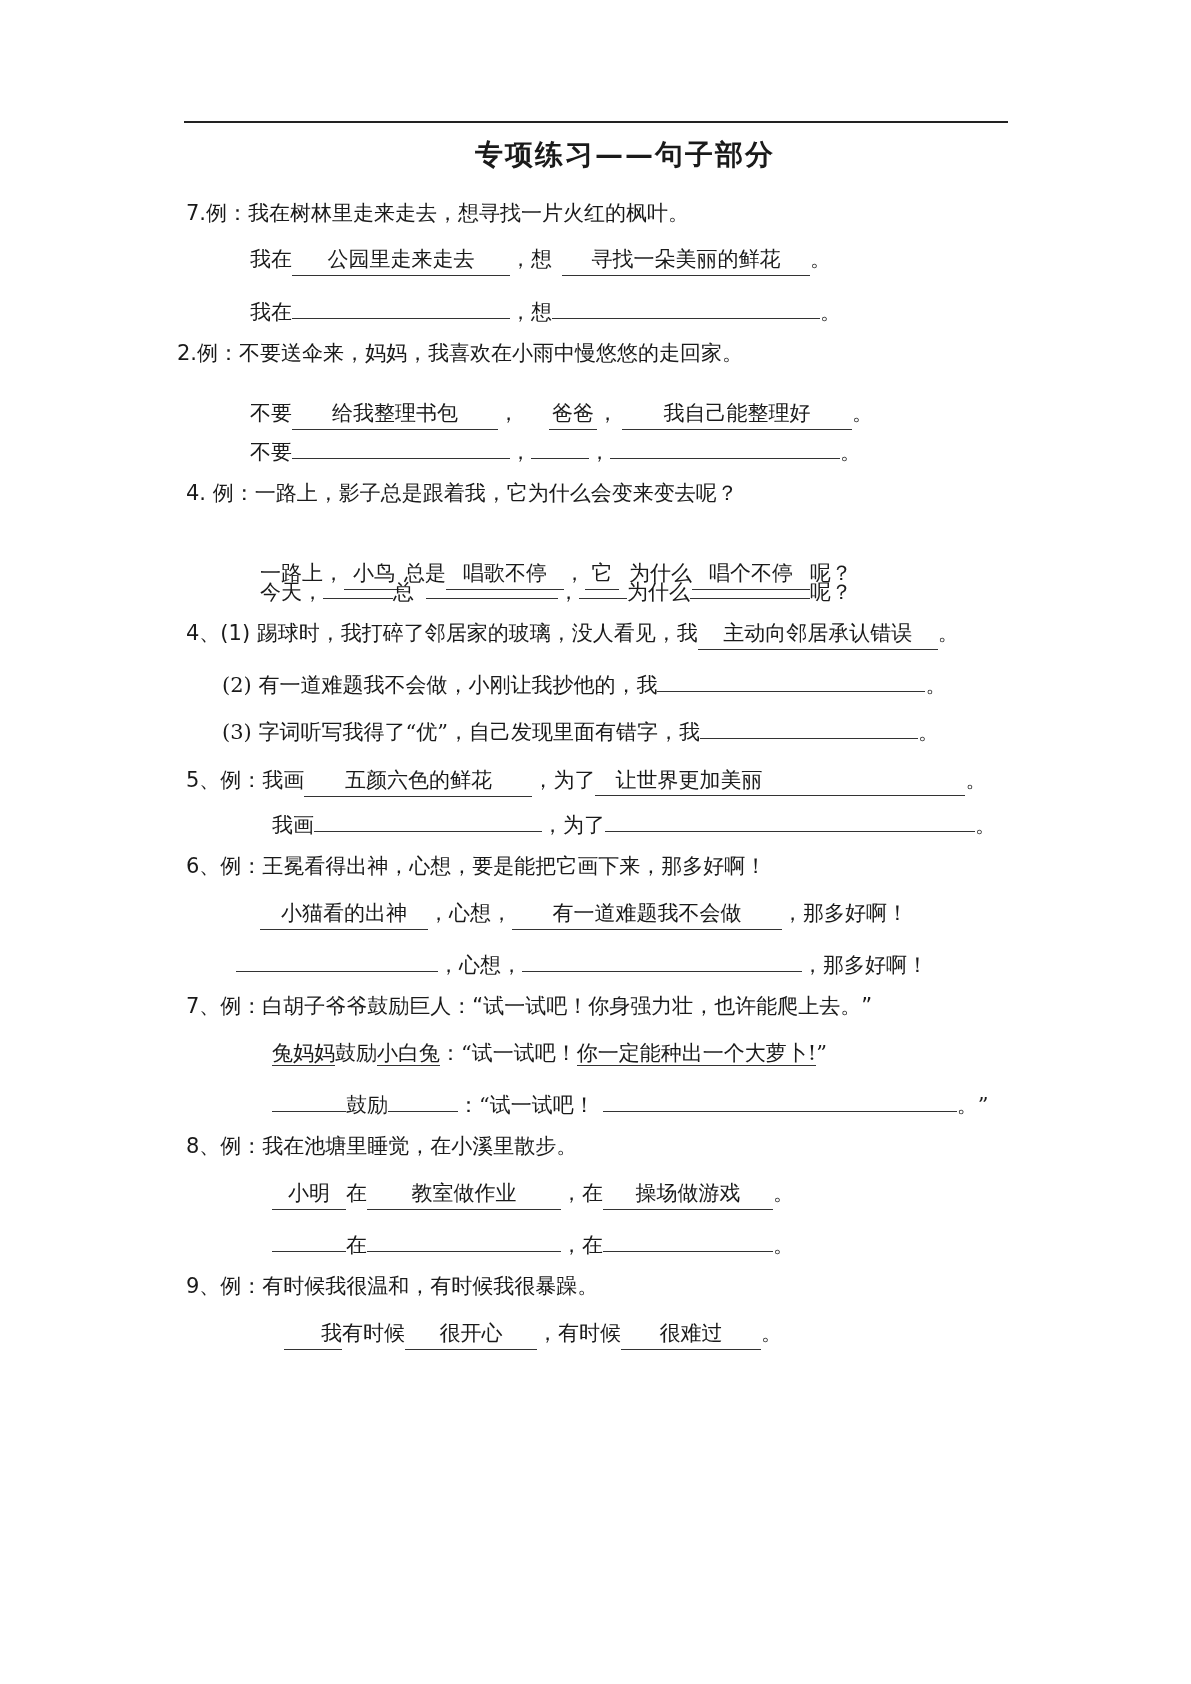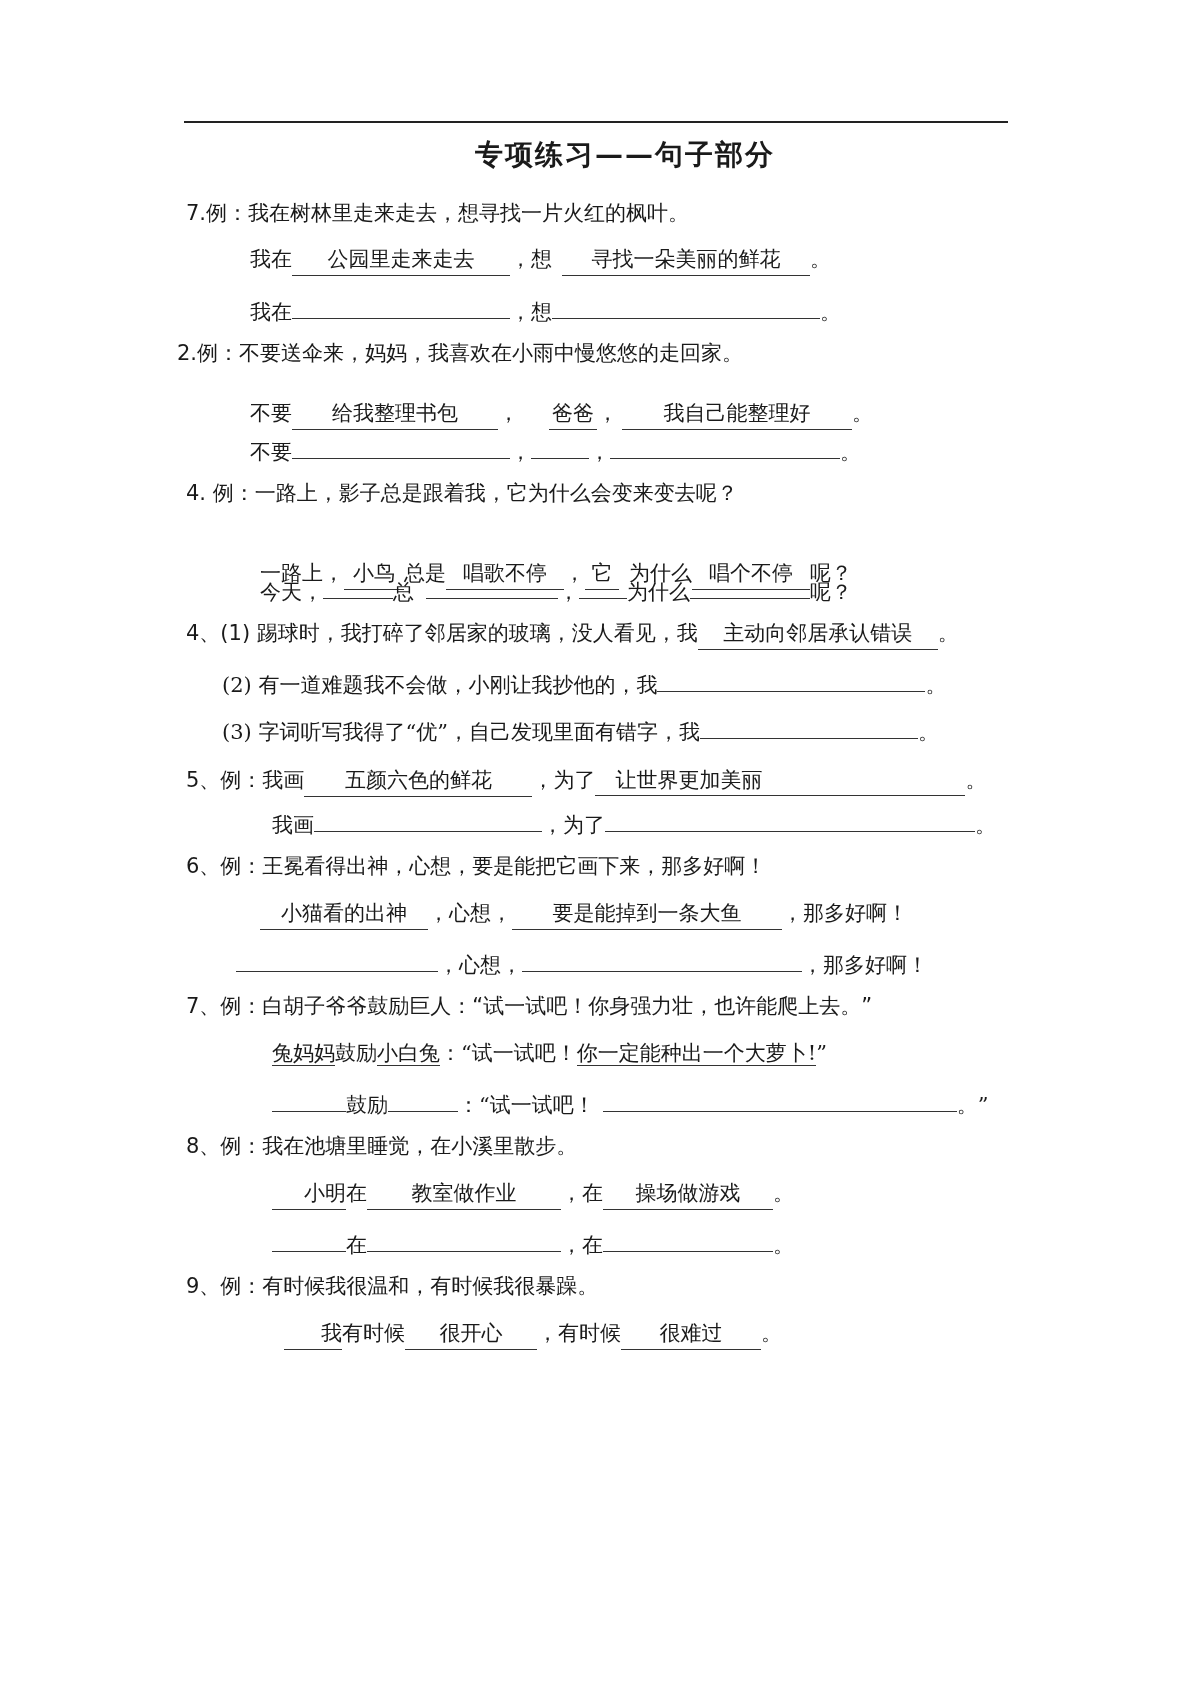--- a/index.html
+++ b/index.html
@@ -59,37 +59,37 @@
 
   <div class="line q" style="left:186px;top:560px;">
     <span>5、例：我画</span><span class="blank" style="width:228px;">五颜六色的鲜花</span><span>，为了</span><span class="blank" style="width:370px;text-align:left;padding-left:20px;box-sizing:border-box;margin-top:11px;">让世界更加美丽</span><span>。</span>
   </div>
   <div class="line" style="left:272px;top:606px;">
     <span>我画</span><span class="blank" style="width:228px;"></span><span>，为了</span><span class="blank" style="width:370px;"></span><span>。</span>
   </div>
 
   <div class="line q" style="left:186px;top:653px;">6、例：王冕看得出神，心想，要是能把它画下来，那多好啊！</div>
   <div class="line" style="left:260px;top:700px;">
-    <span class="blank" style="width:168px;">小猫看的出神</span><span>，心想，</span><span class="blank" style="width:270px;">要是能掉到一条大鱼</span><span>，那多好啊！</span>
+    <span class="blank" style="width:168px;">小猫看的出神</span><span>，心想，</span><span class="blank" style="width:270px;">有一道难题我不会做</span><span>，那多好啊！</span>
   </div>
   <div class="line" style="left:236px;top:746px;">
     <span class="blank" style="width:202px;"></span><span>，心想，</span><span class="blank" style="width:280px;"></span><span>，那多好啊！</span>
   </div>
 
   <div class="line q" style="left:186px;top:793px;">7、例：白胡子爷爷鼓励巨人：“试一试吧！你身强力壮，也许能爬上去。”</div>
   <div class="line" style="left:272px;top:840px;">
     <span class="ul">兔妈妈</span><span>鼓励</span><span class="ul">小白兔</span><span>：“试一试吧！</span><span class="ul">你一定能种出一个大萝卜!</span><span>”</span>
   </div>
   <div class="line" style="left:272px;top:886px;">
     <span class="blank" style="width:74px;"></span><span>鼓励</span><span class="blank" style="width:70px;"></span><span>：“试一试吧！</span><span class="sp" style="width:8px"></span><span class="blank" style="width:354px;"></span><span>。”</span>
   </div>
 
   <div class="line q" style="left:186px;top:933px;">8、例：我在池塘里睡觉，在小溪里散步。</div>
   <div class="line" style="left:272px;top:980px;">
-    <span class="blank" style="width:74px;text-align:right;">小明</span><span>在</span><span class="blank" style="width:194px;">教室做作业</span><span>，在</span><span class="blank" style="width:170px;text-align:center;">操场做游戏</span><span>。</span>
+    <span class="blank" style="width:74px;text-align:center;">小明</span><span>在</span><span class="blank" style="width:194px;">教室做作业</span><span>，在</span><span class="blank" style="width:170px;text-align:center;">操场做游戏</span><span>。</span>
   </div>
   <div class="line" style="left:272px;top:1026px;">
     <span class="blank" style="width:74px;"></span><span>在</span><span class="blank" style="width:194px;"></span><span>，在</span><span class="blank" style="width:170px;"></span><span>。</span>
   </div>
 
   <div class="line q" style="left:186px;top:1073px;">9、例：有时候我很温和，有时候我很暴躁。</div>
   <div class="line" style="left:284px;top:1120px;">
     <span class="blank" style="width:58px;text-align:right;">我</span><span>有时候</span><span class="blank" style="width:132px;">很开心</span><span>，有时候</span><span class="blank" style="width:140px;">很难过</span><span>。</span>
   </div>
 </div>

